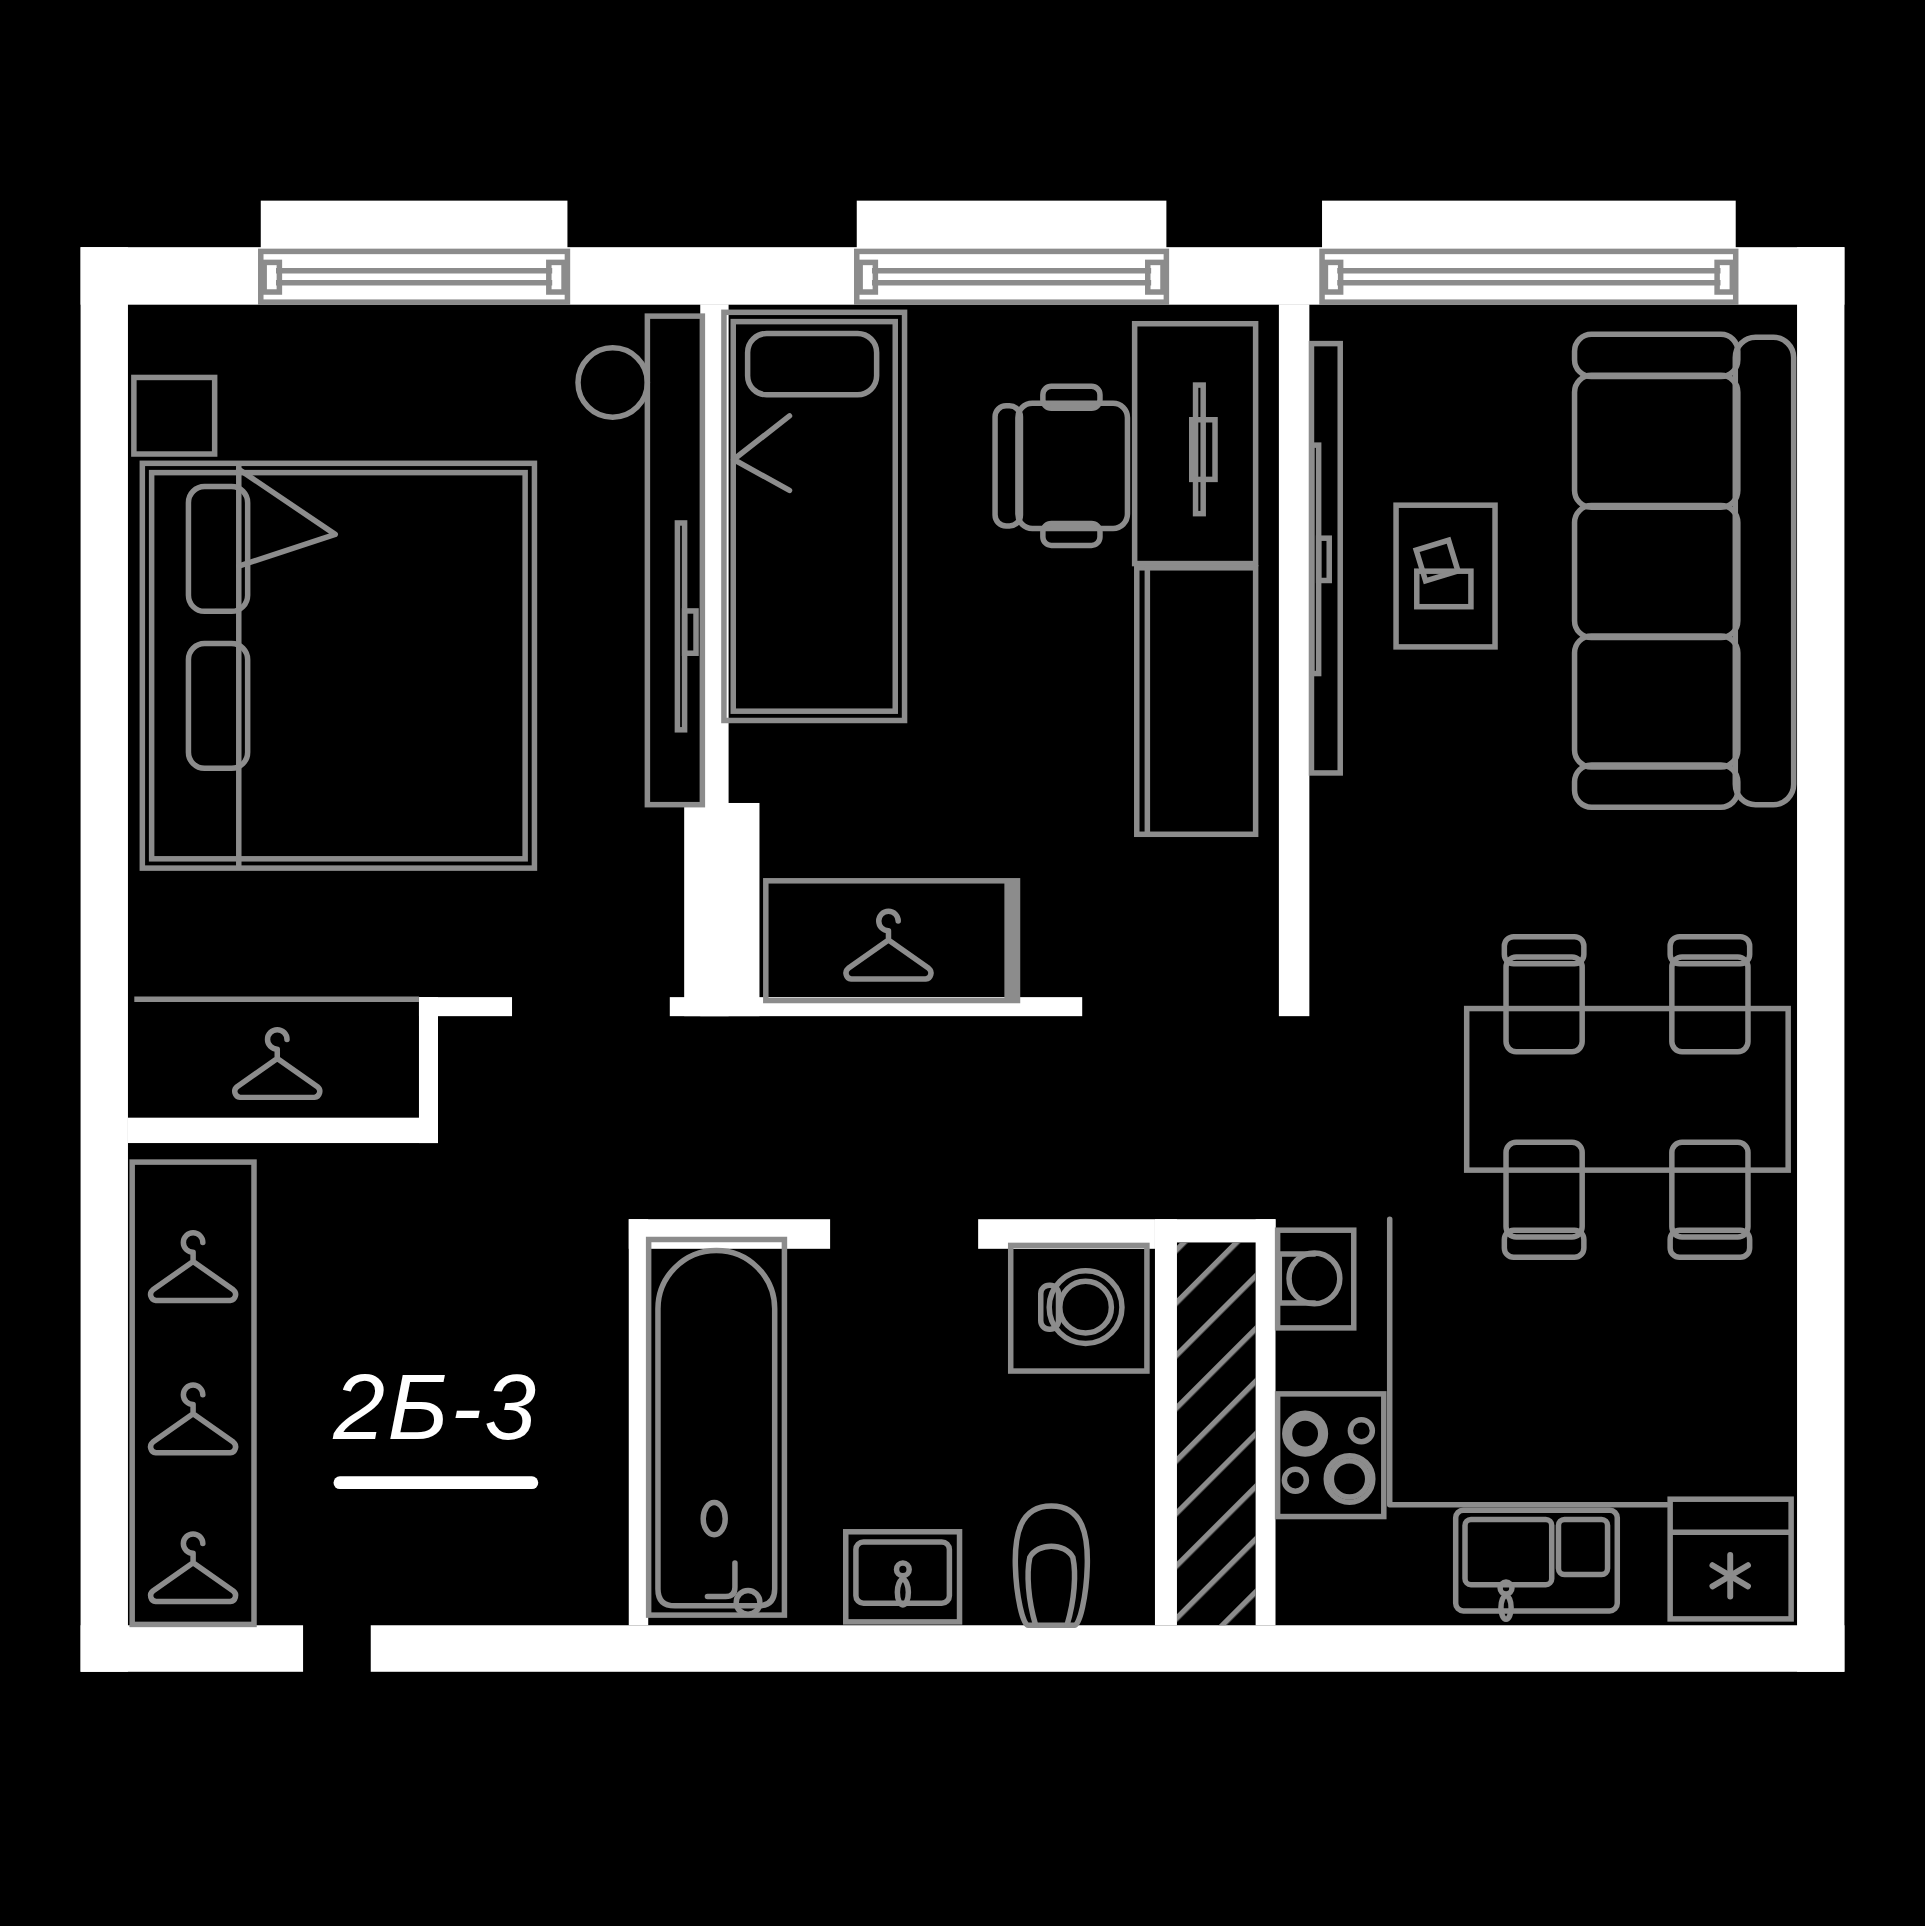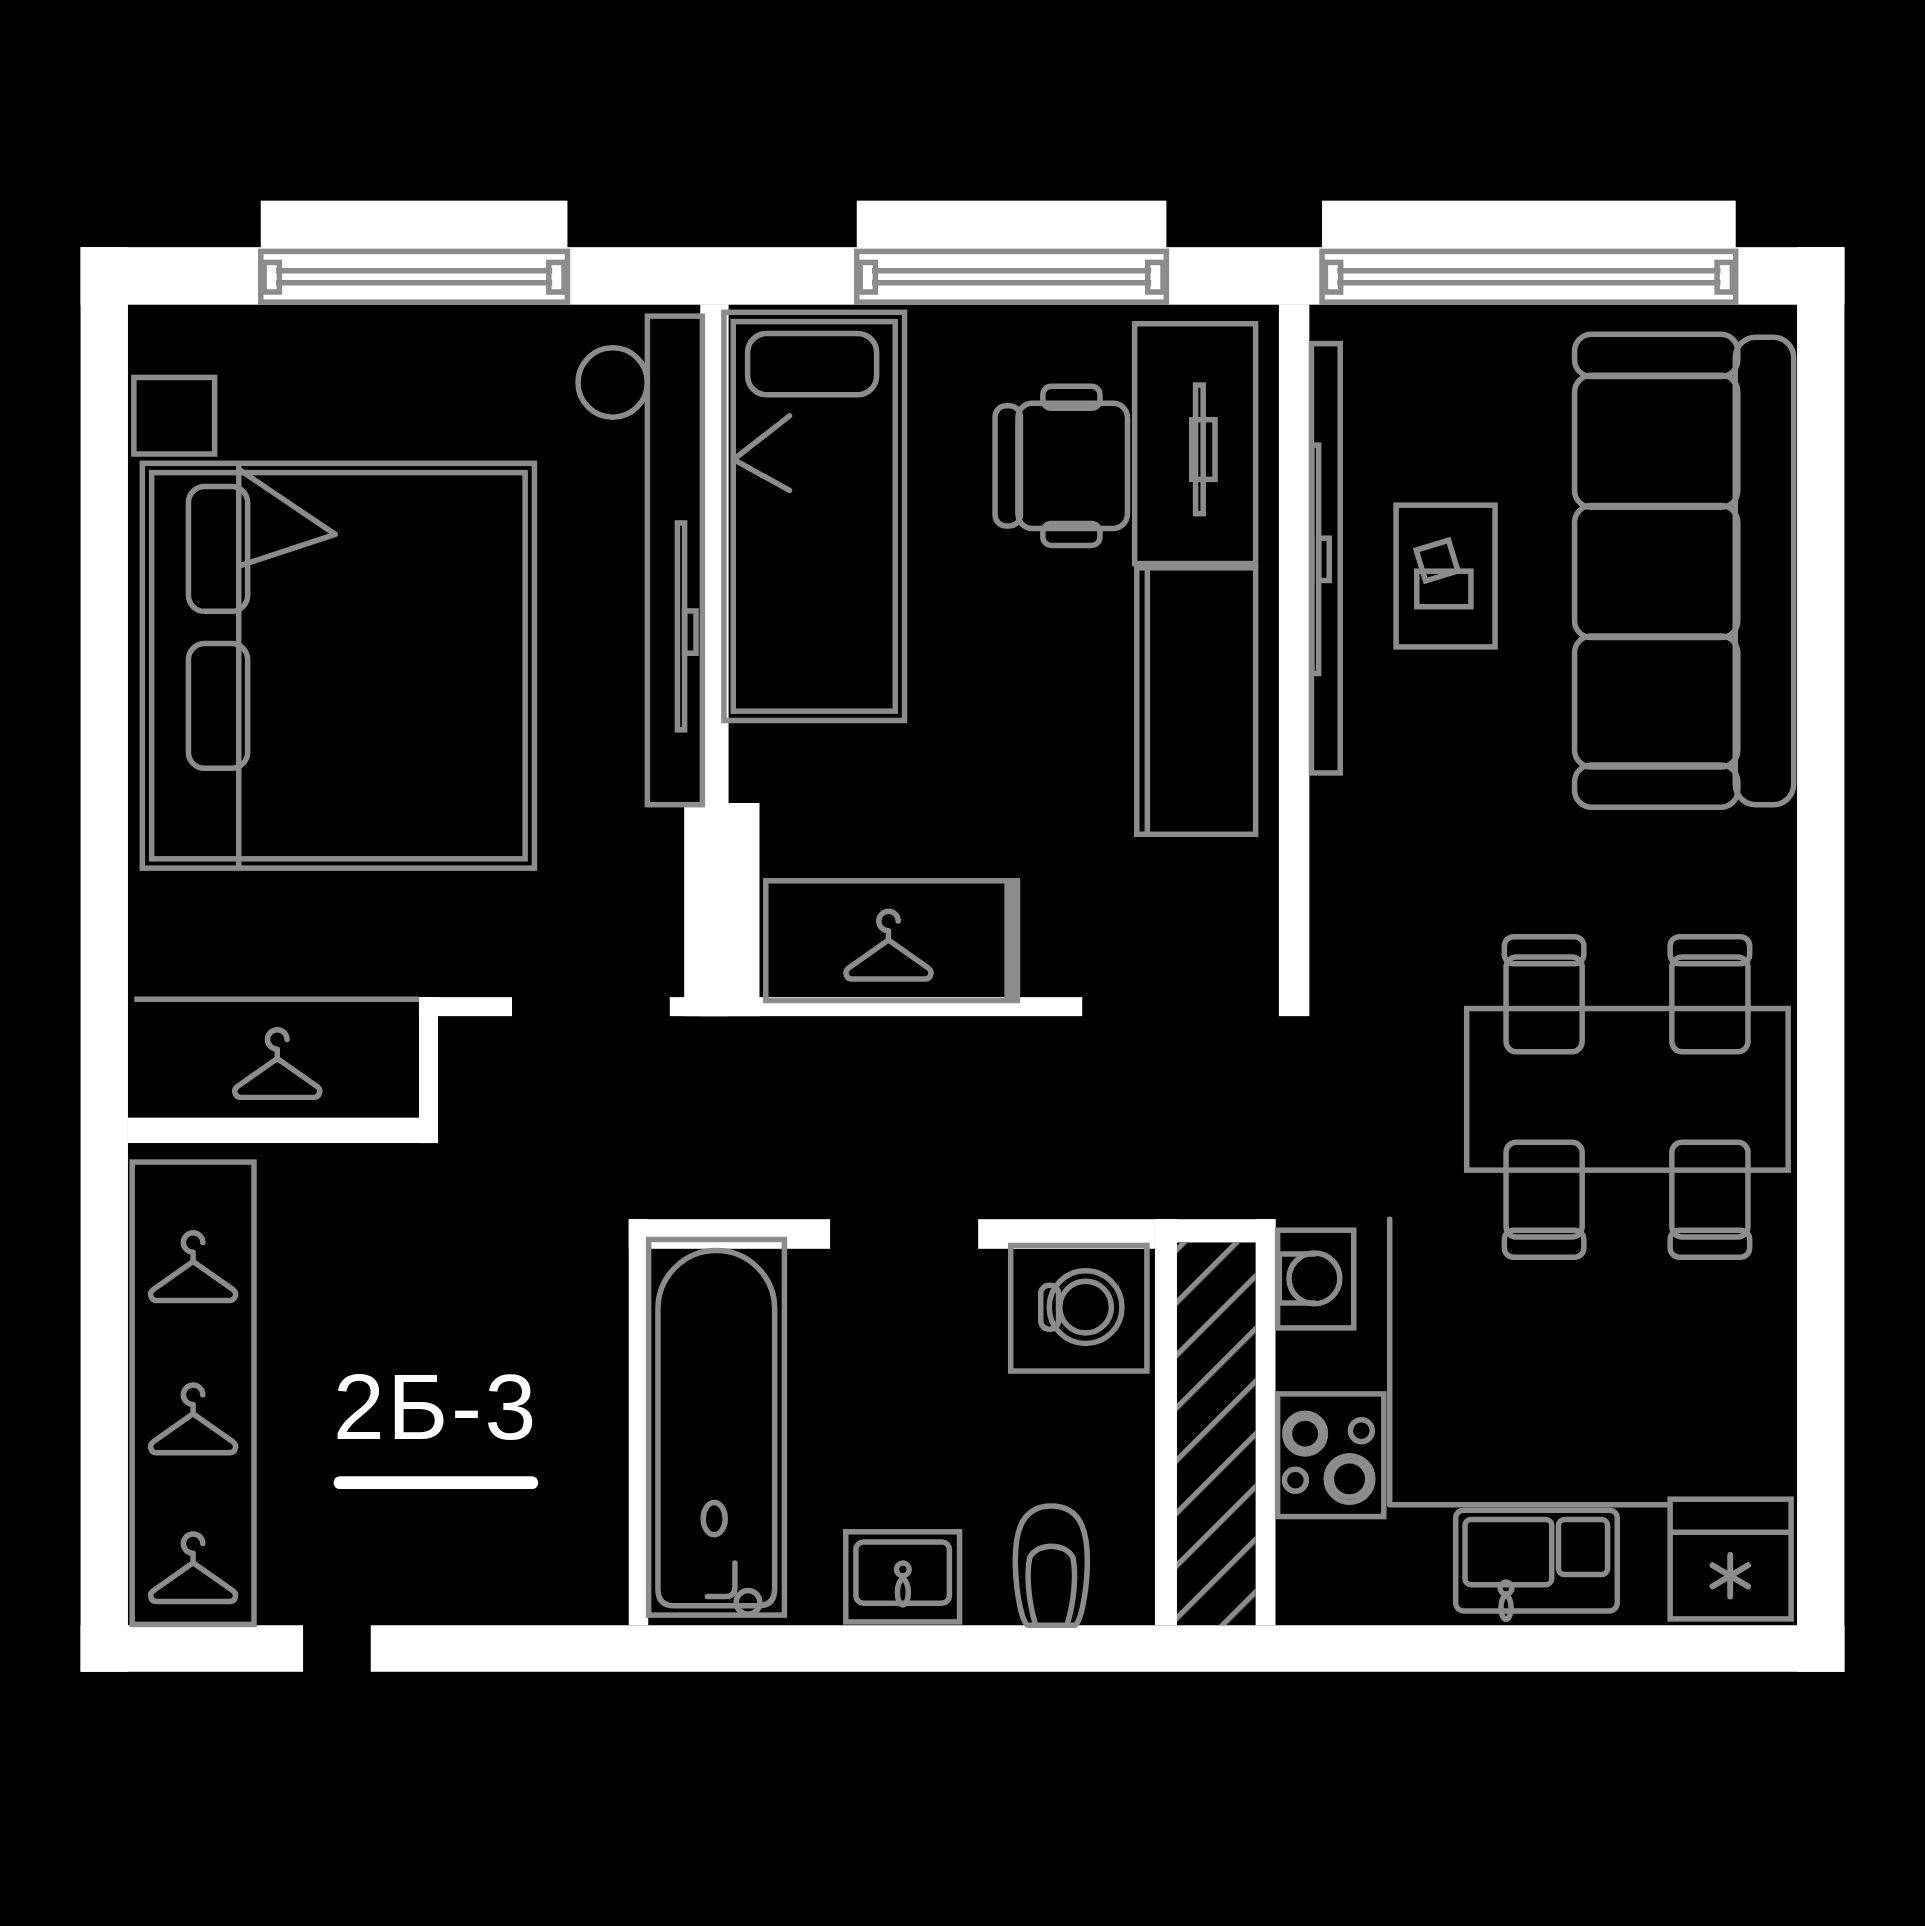--- a/index.html
+++ b/index.html
@@ -1,17 +1,17 @@
 <!DOCTYPE html>
 <html style="font-size:6.8px"><head>
 <meta charset="utf-8">
 <style>
   html,body{margin:0;padding:0;background:#000;height:100%;}
   body{display:flex;align-items:center;justify-content:center;}
-  .plan-wrap{width:100vmin;height:100vmin;max-width:100%;max-height:100%;}
+  .plan-wrap{width:100vmin;height:100vmin;max-width:100%;max-height:100%;font-style:italic;}
   svg{display:block;width:100%;height:100%;background:#000;}
   .wall{fill:#ffffff;stroke:none;}
   .ln{fill:none;stroke:#8c8c8c;stroke-width:13;}
   .lnj{fill:none;stroke:#8c8c8c;stroke-width:13;stroke-linejoin:round;stroke-linecap:round;}
   .thick{fill:none;stroke:#8c8c8c;stroke-width:26;}
   .lbl{fill:#ffffff;font-family:"Liberation Sans","DejaVu Sans",sans-serif;font-size:220px;font-weight:400;letter-spacing:6px;}
 </style>
 </head>
 <body>
 

